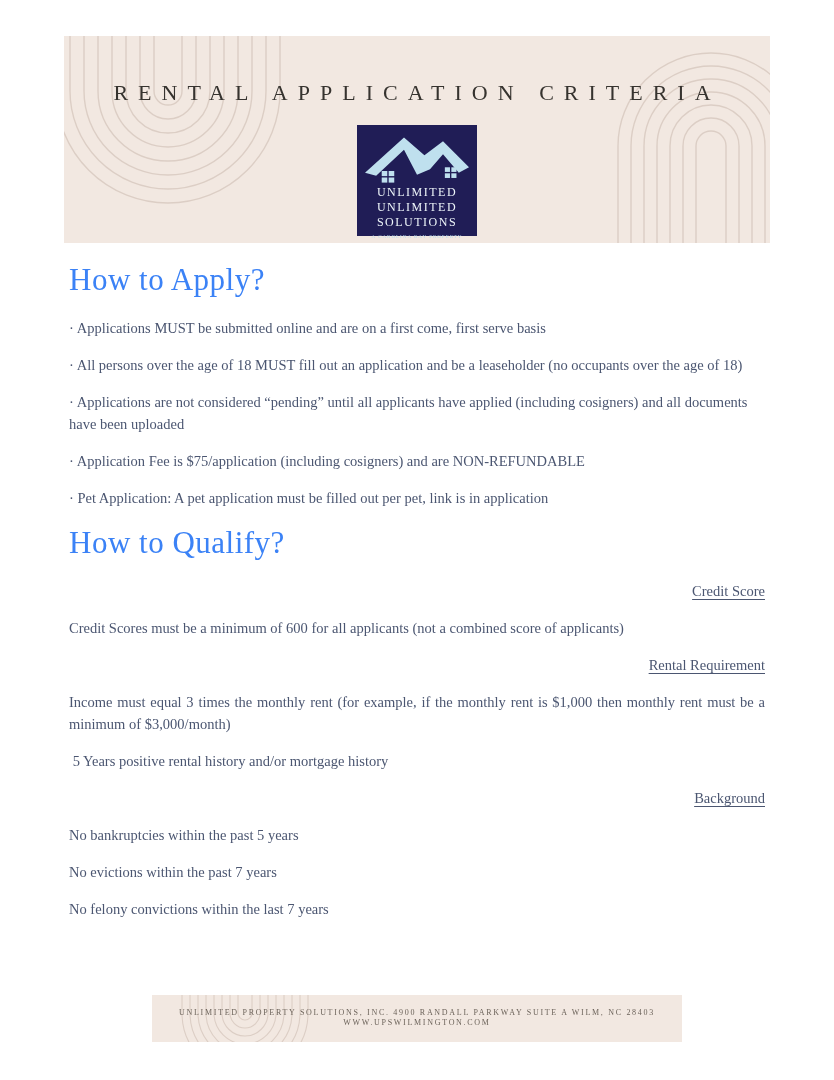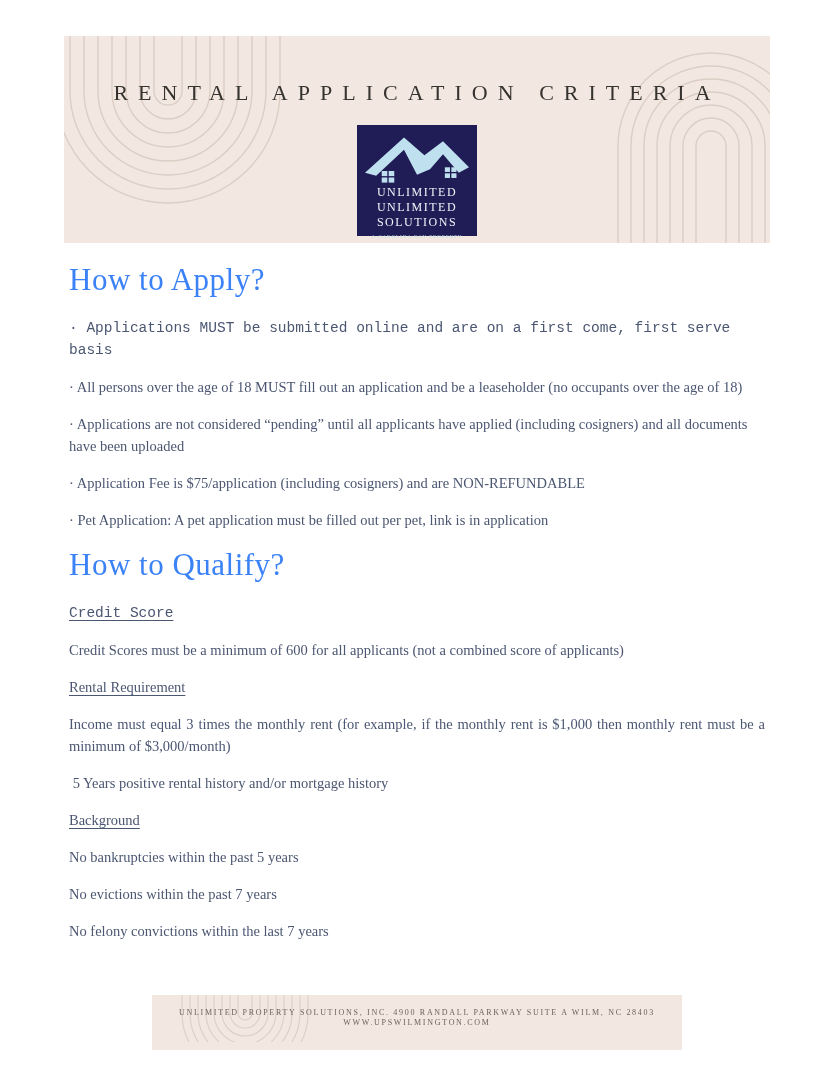--- a/index.html
+++ b/index.html
@@ -71,33 +71,34 @@
     margin: 0;
     letter-spacing: 0.5px;
   }
   .h-apply { margin-top: 19px !important; }
   .h-qualify { margin-top: 16px !important; }
   .content p {
     font-size: 14.5px;
     line-height: 22px;
     margin: 15px 0 0 0;
   }
-  .content p.first-after-h { margin-top: 19px; font-family: Liberation Mono, monospace; }
+  .content p.first-after-h { margin-top: 19px; }
   .section-label {
     text-decoration: underline;
     text-underline-offset: 3px;
+    text-align: right;
   }
   .justified { text-align: justify; }
   .pre { white-space: pre-wrap; }
 
   
   .footer {
     position: absolute;
     left: 152px; top: 995px;
-    width: 530px; height: 55px;
+    width: 530px; height: 47px;
     background: #f2e8e1;
     overflow: hidden;
   }
   .footer-text {
     position: relative;
     z-index: 1;
     text-align: center;
     color: #6c635a;
     font-size: 8px;
     letter-spacing: 1.7px;

